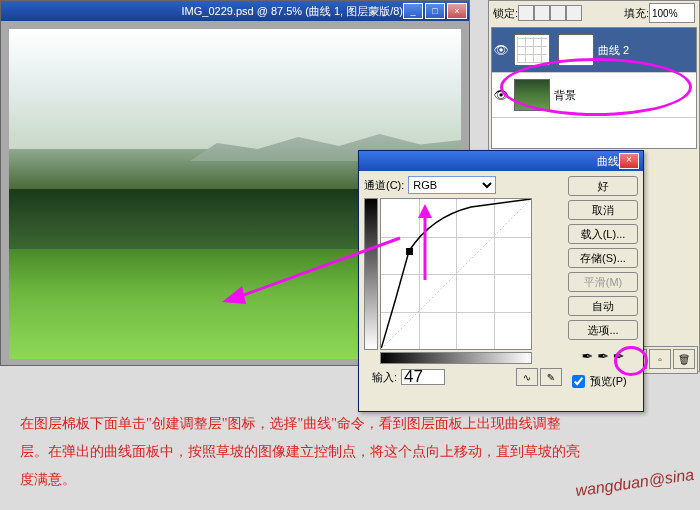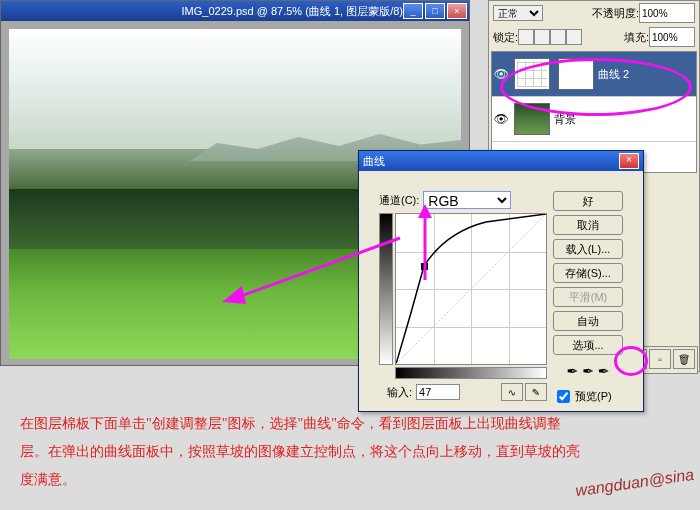--- a/index.html
+++ b/index.html
@@ -8,38 +8,38 @@
 .titlebtns{display:flex;gap:2px}
 .titlebtn{width:18px;height:14px;background:linear-gradient(#e8a2a2,#c84f4f);border:1px solid #fff;display:flex;align-items:center;justify-content:center;font-size:9px;cursor:pointer}
 .titlebtn.min{background:linear-gradient(#5a8de8,#2b5fc7)}
 .photo{position:absolute;left:8px;top:28px;width:452px;height:330px;overflow:hidden}
 .sky{height:120px;background:linear-gradient(#fff 0%,#e8f0f0 40%,#c8d8c8 100%)}
 .mtn{height:40px;background:linear-gradient(#8fa890,#4a6b3a);position:relative}
 .mtn:before{content:"";position:absolute;top:-18px;left:40%;width:60%;height:30px;background:linear-gradient(#a8b8b0,#8fa890);clip-path:polygon(0 100%,10% 40%,25% 60%,40% 20%,55% 50%,70% 10%,85% 45%,100% 30%,100% 100%)}
 .trees{height:60px;background:linear-gradient(#1a3a1a,#2d5028,#3a6830)}
 .grass{height:110px;background:linear-gradient(#4a8a2a 0%,#6eb840 40%,#8ed858 100%)}
 .curves-dlg{position:absolute;left:358px;top:150px;width:284px;height:260px;background:#ece9d8;border:1px solid #0a246a;box-shadow:2px 2px 4px rgba(0,0,0,.3)}
-.curves-title{height:20px;background:linear-gradient(#3676e8,#1a4db8);color:#fff;display:flex;align-items:center;justify-content:space-between;padding:0 4px;font-size:11px}
+.curves-title{height:20px;background:linear-gradient(#3676e8,#1a4db8);color:#fff;display:flex;align-items:center;justify-content:flex-end;padding:0 4px;font-size:11px}
 .close-x{width:18px;height:14px;background:linear-gradient(#f08080,#d83030);border:1px solid #fff;text-align:center;font-size:10px;cursor:pointer}
-.curves-body{padding:20px;display:flex;gap:6px}
+.curves-body{padding:5px;display:flex;gap:6px}
 .left-col{flex:1}
 .channel-row{display:flex;align-items:center;gap:4px;margin-bottom:4px}
 .channel-row label{font-size:11px}
-.channel-sel{width:88px;height:18px;border:1px solid #7a96df;font-size:14px;background:#fff}
+.channel-sel{width:88px;height:18px;border:1px solid #7a96df;font-size:11px;background:#fff}
 .graph-area{display:flex;gap:2px}
 .vgrad{width:12px;height:150px;background:linear-gradient(#000,#fff);border:1px solid #888}
 .graph{width:150px;height:150px;background:#fff;border:1px solid #888;position:relative}
 .grid-line{position:absolute;background:#ccc}
 .gl-v{width:1px;height:100%}
 .gl-h{height:1px;width:100%}
 .curve-path{position:absolute;inset:0}
 .ctrl-pt{position:absolute;width:7px;height:7px;background:#000;transform:translate(-3px,-3px)}
 .hgrad{width:150px;height:10px;background:linear-gradient(90deg,#000,#fff);border:1px solid #888;margin-left:16px;margin-top:2px}
 .io-row{display:flex;align-items:center;gap:4px;margin-top:4px;margin-left:8px;font-size:11px}
-.io-field{width:38px;height:14px;border:1px solid #888;background:#fff;padding:0 2px;font-size:11px}
+.io-field{width:38px;height:14px;border:1px solid #888;background:#fff;padding:0 2px;font-size:17px}
 .sm-ic{display:flex;gap:2px;margin-left:auto}
 .sm-ic span{width:20px;height:16px;border:1px solid #888;background:#ece9d8;display:flex;align-items:center;justify-content:center;font-size:10px;cursor:pointer}
 .right-col{width:70px;display:flex;flex-direction:column;gap:4px}
 .btn{height:20px;border:1px solid #888;background:#ece9d8;font-size:11px;cursor:pointer;border-radius:3px}
 .btn.dis{color:#999}
 .eyedrops{display:flex;gap:4px;justify-content:center;margin-top:4px}
 .eyedrops span{font-size:14px;cursor:pointer}
 .preview{display:flex;align-items:center;gap:2px;font-size:11px;margin-top:4px}
 .layers-panel{position:absolute;right:0;top:0;width:210px;height:370px;background:#ece9d8;border:1px solid #888}
 .tabs{display:flex;background:#ddd;height:18px}
@@ -80,24 +80,20 @@
   </div>
   <div class="photo">
     <div class="sky"></div>
       <div class="mtn"></div>
       <div class="trees"></div>
       <div class="grass"></div>
   </div>
 </div>
 
 <div class="layers-panel">
-  <div class="layer-opts">
-    <select class="opacity-sel"><option>正常</option></select>
-    <span><span>不透明度:</span><input class="opacity-sel" value="100%" style=""></span>
-  </div>
   <div class="lock-row">
     <span>锁定:</span>
     <span class="lock-ic"></span>
     <span class="lock-ic"></span>
     <span class="lock-ic"></span>
     <span class="lock-ic"></span>
     <span style="margin-left:auto"><span>填充:</span><input class="opacity-sel" style="width: 40px;" value="100%"></span>
   </div>
   <div class="layers-list">
     <div class="layer-row sel">

